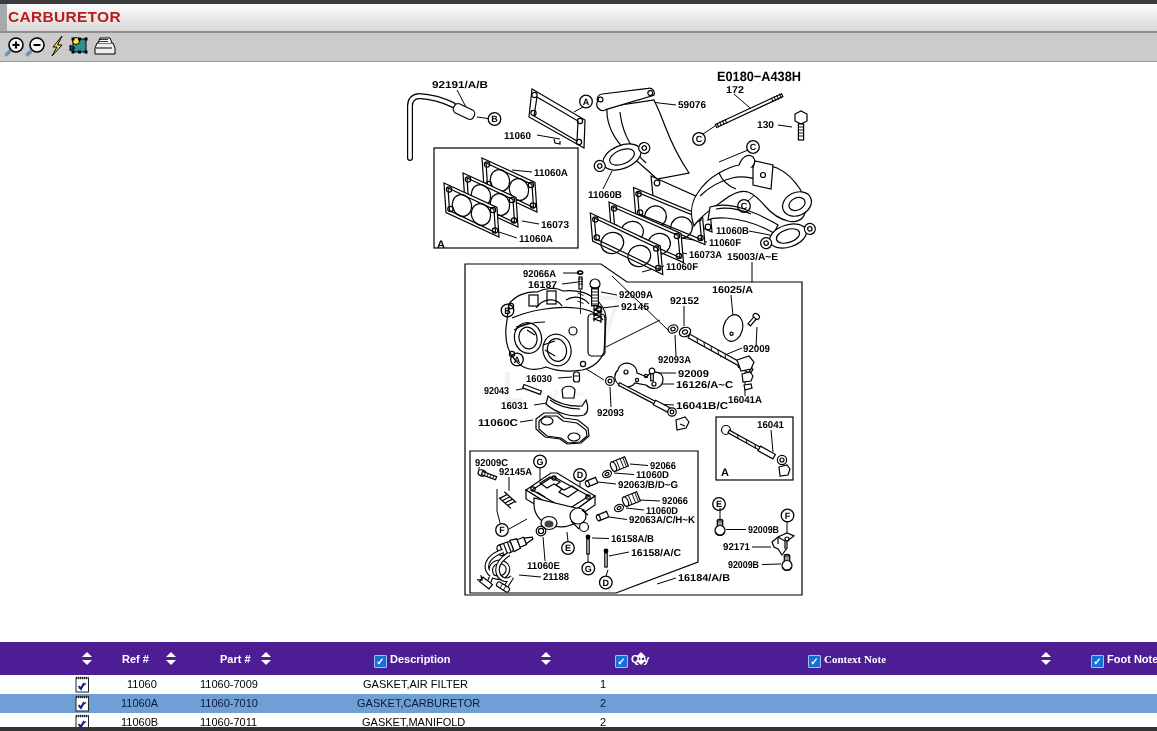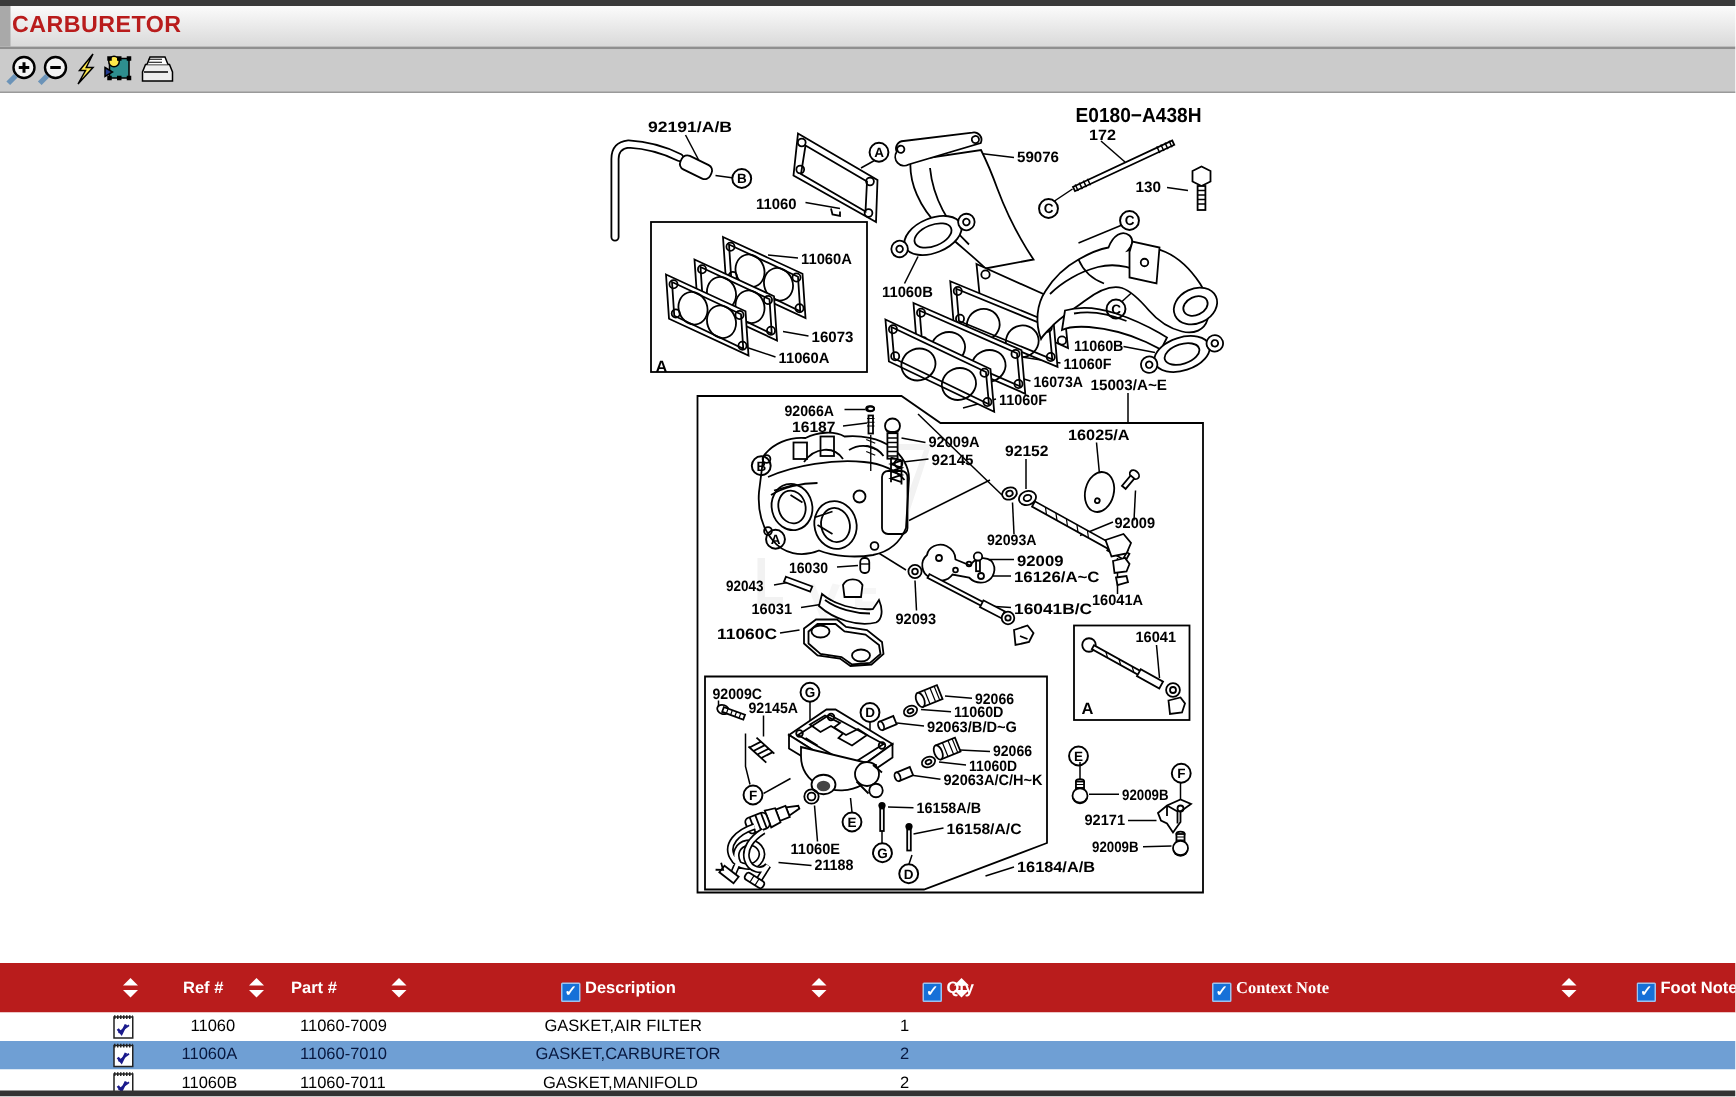--- a/index.html
+++ b/index.html
@@ -7,21 +7,21 @@
        font-family:"Liberation Sans",sans-serif;background:#fff;transform:translateZ(0);}
   .abs{position:absolute;}
   
   #topstrip{left:0;top:0;width:1157px;height:4px;background:#3a3a3a;}
   #titlebar{left:0;top:4px;width:1157px;height:27px;
     background:linear-gradient(#fbfbfb,#d9d9d9);border-bottom:2px solid #8f8f8f;}
   #titlebar .lgray{position:absolute;left:0;top:0;width:7px;height:27px;background:#a9a9a9;}
   #title{left:8px;top:8px;font-size:15.5px;font-weight:bold;color:#b91c1c;letter-spacing:0.3px;}
   #toolbar{left:0;top:33px;width:1157px;height:28px;background:#cbcbcb;border-bottom:1px solid #9a9a9a;}
   
-  #thead{left:0;top:642px;width:1157px;height:33px;background:#b91c1c;color:#fff;
+  #thead{left:0;top:642px;width:1157px;height:33px;background:#4c1d95;color:#fff;
          font-size:11px;font-weight:bold;}
   .hcell{position:absolute;top:11px;white-space:nowrap;}
   .sort{position:absolute;top:10px;width:10px;height:13px;}
   .sort:before{content:"";position:absolute;left:0;top:0;border-left:5px solid transparent;
     border-right:5px solid transparent;border-bottom:5.5px solid #fff;}
   .sort:after{content:"";position:absolute;left:0;bottom:0;border-left:5px solid transparent;
     border-right:5px solid transparent;border-top:5.5px solid #fff;}
   .cbx{display:inline-block;width:11px;height:11px;background:#1670d8;border:1px solid #9cc2ee;
        border-radius:1px;color:#fff;font-size:10px;line-height:11px;text-align:center;
        vertical-align:-2px;margin-right:3px;font-weight:bold;}
@@ -634,21 +634,21 @@
       <text class="cl" x="719" y="507.2">E</text>
       <text class="cl" x="787.5" y="518.7">F</text>
     </g>
   </svg>
   </div>
 
   <div class="abs" id="thead">
     <span class="sort" style="left:82px;"></span>
     <div class="hcell" style="left:122px;">Ref #</div>
     <span class="sort" style="left:166px;"></span>
-    <div class="hcell" style="left:194px;">Part #</div>
+    <div class="hcell" style="left:220px;">Part #</div>
     <span class="sort" style="left:261px;"></span>
     <div class="hcell" style="left:374px;"><span class="cbx">✓</span>Description</div>
     <span class="sort" style="left:541px;"></span>
     <div class="hcell" style="left:584px;padding-left:31px;"><span class="cbx">✓</span>Qty</div>
     <span class="sort" style="left:636px;"></span>
     <div class="hcell" style="left:808px;font-family:Liberation Serif, serif;"><span class="cbx">✓</span>Context Note</div>
     <span class="sort" style="left:1041px;"></span>
     <div class="hcell" style="left:1091px;width:68px;overflow:hidden;"><span class="cbx">✓</span>Foot Note</div>
   </div>
   <div class="row" id="row1">

